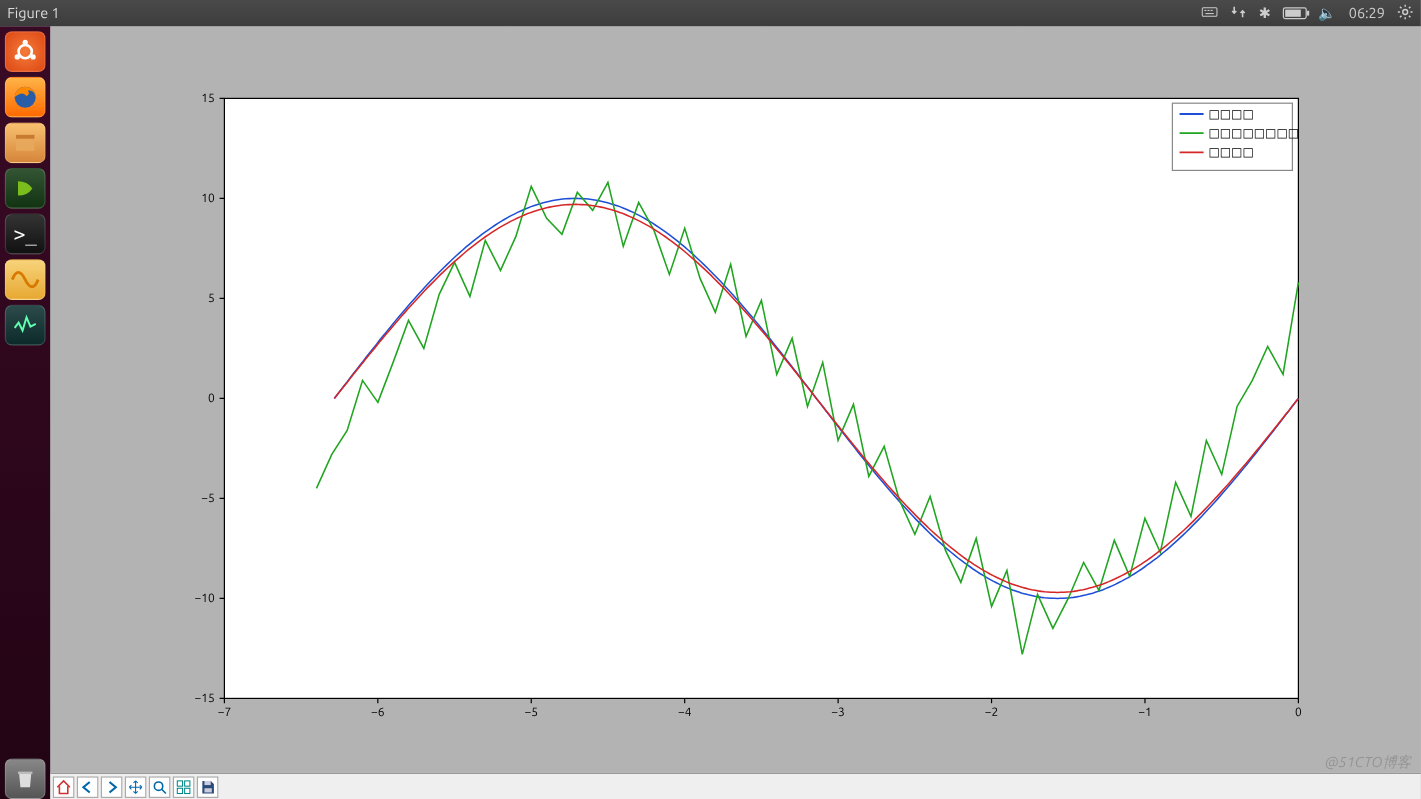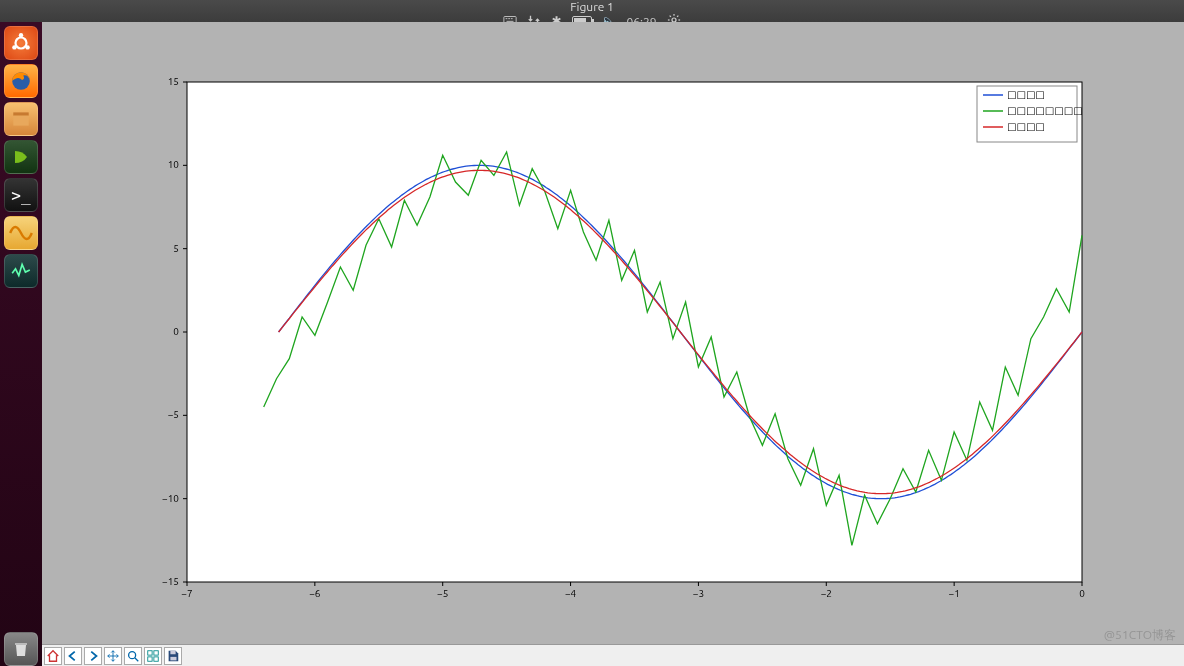--- a/index.html
+++ b/index.html
@@ -5,21 +5,21 @@
 * { margin:0; padding:0; box-sizing:border-box; }
 body {
   width:1184px; height:666px; overflow:hidden;
   font-family:"Ubuntu","DejaVu Sans",sans-serif; font-size:11px;
   background:#b3b3b3;
 }
 
 .menubar {
   position:absolute; left:0; top:0; width:1184px; height:22px;
   background:linear-gradient(#4a4a4a,#3c3c3c); color:#ddd;
-  display:flex; align-items:center; padding:0 6px;flex-direction:column;
+  display:flex; align-items:center; padding:0 6px;
 }
 .menubar .title { flex:0 0 auto; font-size:12px; }
 .menubar .spacer { flex:1; }
 .tray { display:flex; align-items:center; gap:10px; font-size:12px; color:#ccc; }
 .tray svg { width:14px; height:14px; fill:#ccc; }
 .battery { width:20px; height:10px; border:1px solid #ccc; border-radius:2px; position:relative; }
 .battery::after { content:""; position:absolute; right:-3px; top:2px; width:2px; height:4px; background:#ccc; }
 .battery .fill { position:absolute; left:1px; top:1px; bottom:1px; width:70%; background:#ccc; }
 .vol { color:#d44; font-size:12px; }
 
@@ -59,20 +59,21 @@
 }
 .tbtn {
   width:18px; height:18px; border:1px solid #aaa; background:#fff;
   display:flex; align-items:center; justify-content:center;
 }
 .tbtn svg { width:14px; height:14px; }
 
 .watermark {
   position:absolute; right:8px; bottom:22px; color:rgba(0,0,0,.18);
   font-size:12px;
+  font-style:italic;
 }
 </style>
 </head>
 <body>
 
 <div class="menubar">
   <span class="title">Figure 1</span>
   <span class="spacer"></span>
   <div class="tray">
     <span>

